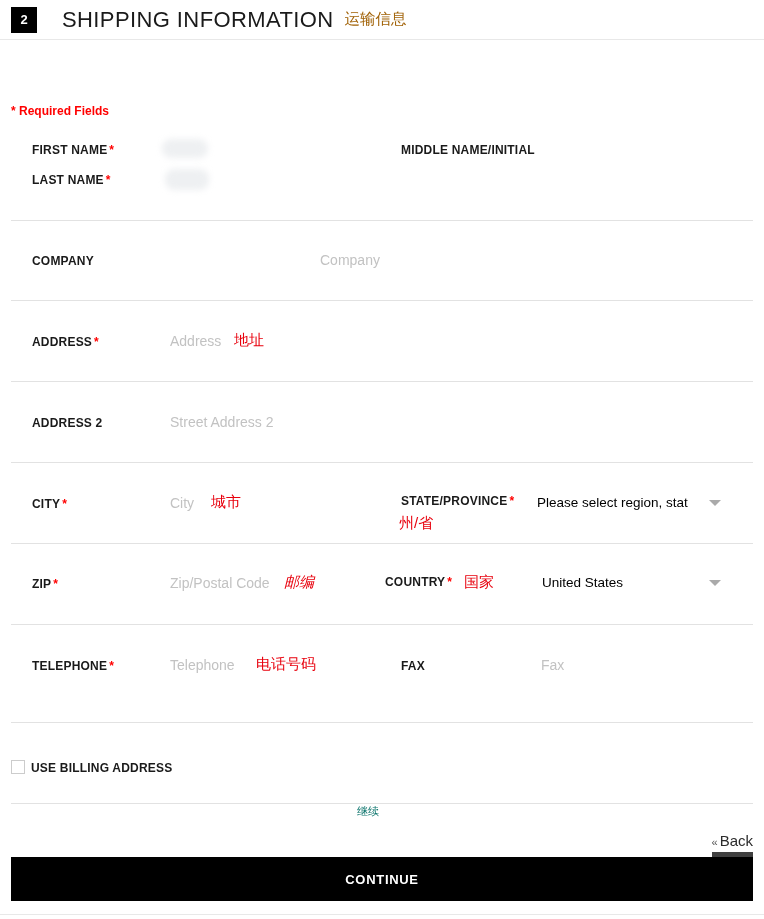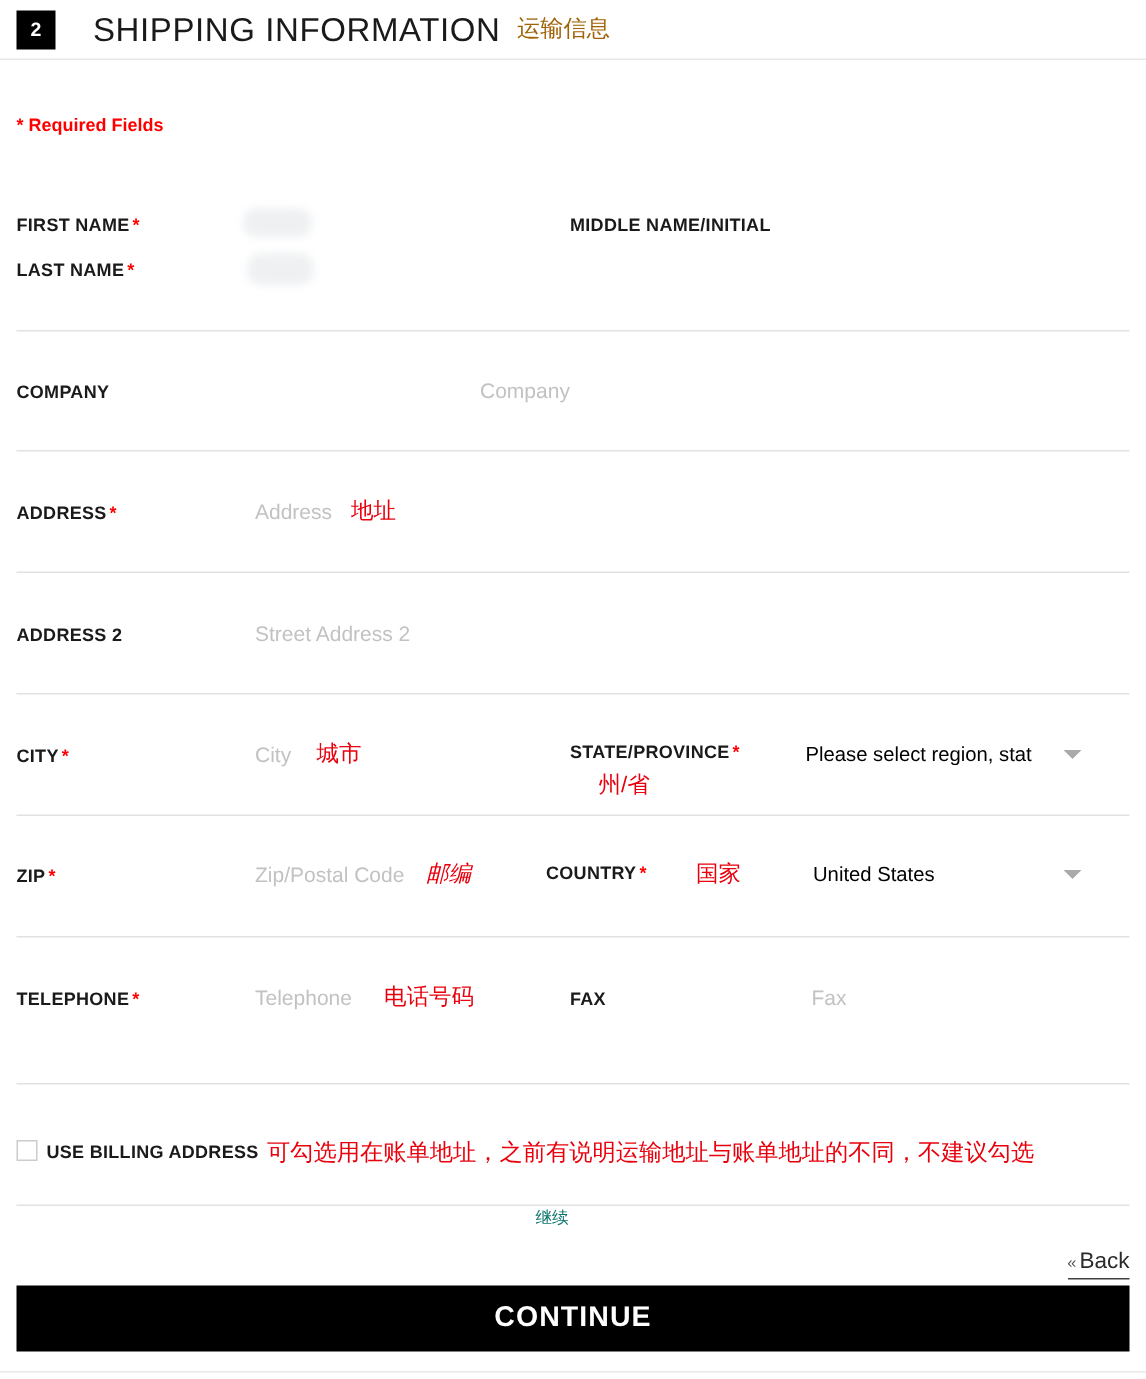--- a/index.html
+++ b/index.html
@@ -28,34 +28,34 @@
     margin-left: 25px;
     font-size: 22px; color: #1a1a1a; letter-spacing: .4px;
     font-weight: 400;
   }
   .header-cn {
     margin-left: 11px; color: #a16207; font-size: 15.5px;
   }
 
   
   .required-note {
-    position: absolute; left: 11px; top: 76px;
+    position: absolute; left: 11px; top: 104px;
     color: #ff0000; font-size: 12px; font-weight: bold;
   }
 
   
   .row { position: absolute; left: 0; width: 764px; }
   .divider {
     position: absolute; left: 11px; width: 742px; height: 1px;
     background: #e2e2e2;
   }
   .lbl {
     position: absolute;
     font-size: 12px; font-weight: bold; color: #1a1a1a;
-    letter-spacing: .2px; white-space: nowrap;
+    letter-spacing: .2px; white-space: nowrap; margin-left: 21px;
   }
   .req { color: #ff0000; font-weight: bold; margin-left: 2px; font-size: 12px; }
   .ph {
     position: absolute;
     font-size: 14px; color: #c2c2c2; white-space: nowrap;
   }
   .cn {
     position: absolute;
     font-size: 15px; color: #e8000d; white-space: nowrap;
   }
@@ -96,33 +96,33 @@
   }
 
   
   .continue-cn {
     position: absolute; left: 357px; top: 804px;
     font-size: 11px; color: #0f766e;
   }
   .back-link {
     position: absolute; right: 11px; top: 832px;
     font-size: 15px; color: #2b2b2b;
-    border-bottom: 1px solid #404040;
+    border-bottom: 6px solid #404040;
     padding-bottom: 3px;
     text-decoration: none;
     white-space: nowrap;
   }
   .back-chevron { font-size: 11px; color: #555; margin-right: 2px; }
   .continue-btn {
     position: absolute; left: 11px; top: 857px;
     width: 742px; height: 44px;
     background: #000000; color: #ffffff;
     border: none;
     font-family: "Liberation Sans", sans-serif;
-    font-size: 19px; font-weight: bold; letter-spacing: .7px;
+    font-size: 13px; font-weight: bold; letter-spacing: .7px;
     display: flex; align-items: center; justify-content: center;
     cursor: pointer;
   }
   .bottom-rule {
     position: absolute; left: 0; top: 914px; width: 764px; height: 1px;
     background: #e8e8e8;
   }
 </style>
 </head>
 <body>
@@ -216,21 +216,20 @@
     <div class="cn" style="left:256px; top:655px;">电话号码</div>
 
     <div class="lbl" style="left:380px; top:659px;">FAX</div>
     <div class="ph" style="left:541px; top:657px;">Fax</div>
 
     <div class="divider" style="top:722px;"></div>
   </div>
 
   <div class="cbox"></div>
   <div class="cbox-label">USE BILLING ADDRESS</div>
-  <div class="cbox-cn">可勾选用在账单地址，之前有说明运输地址与账单地址的不同，不建议勾选</div>
   <div class="divider" style="top:803px;"></div>
 
   <div class="continue-cn">继续</div>
   <a class="back-link" href="#"><span class="back-chevron">«</span><span>Back</span></a>
   <button class="continue-btn">CONTINUE</button>
   <div class="bottom-rule"></div>
 
 </div>
 
 </body></html>

